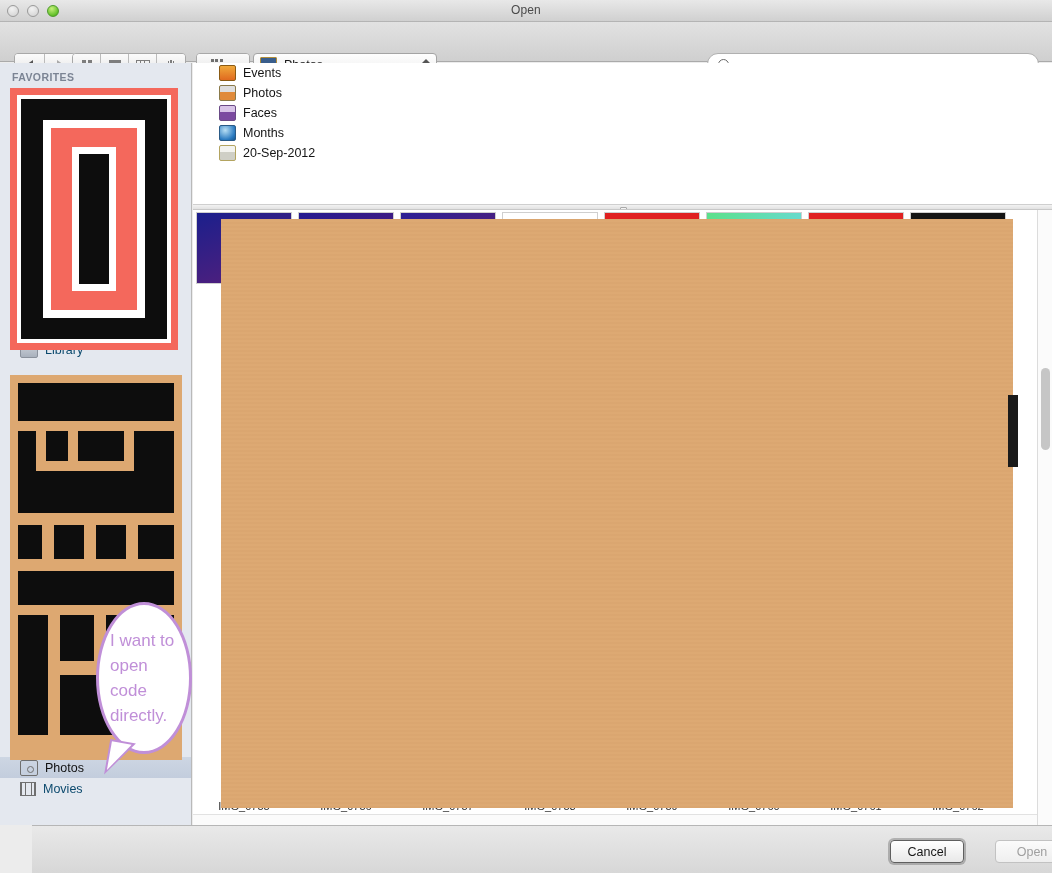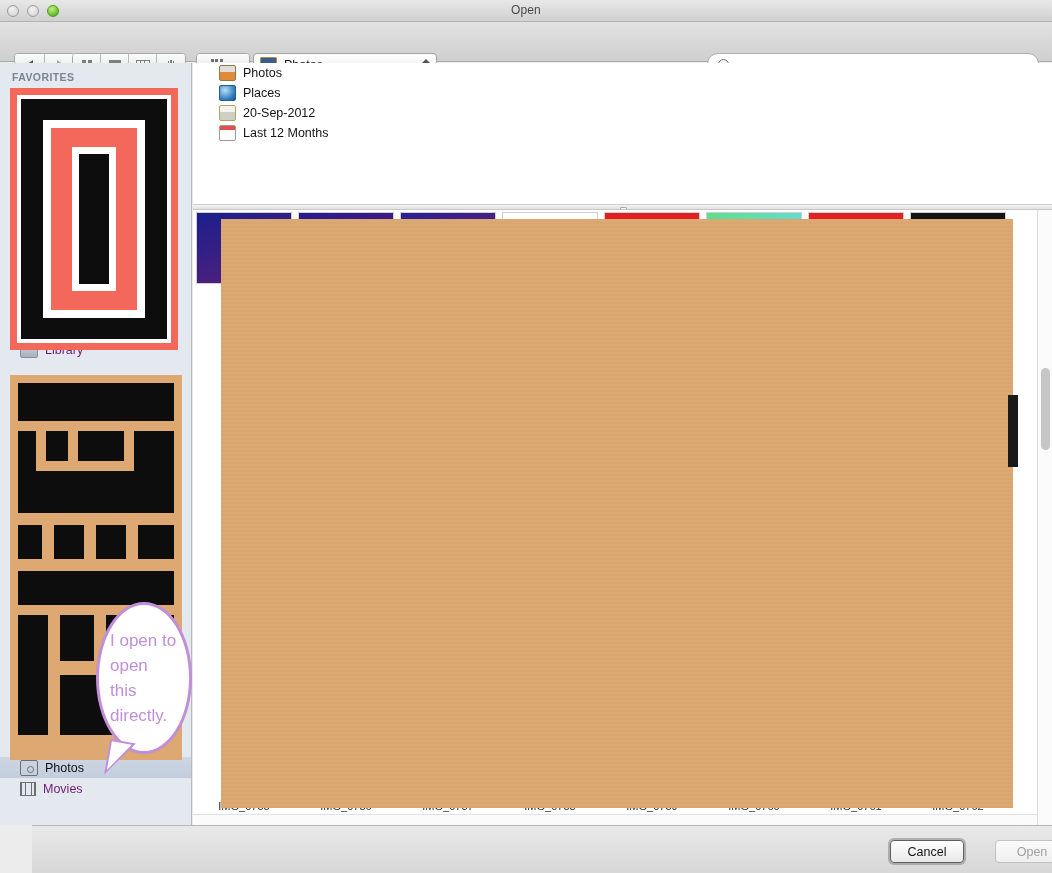--- a/index.html
+++ b/index.html
@@ -199,21 +199,21 @@
     color: #7b8494;
     letter-spacing: .4px;
     padding: 8px 0 3px 12px;
   }
   .sb-item {
     height: 21px;
     display: flex;
     align-items: center;
     padding-left: 20px;
     font-size: 12.5px;
-    color: #701a75;
+    color: #0c4a6e;
   }
   .sb-item.selected {
     background: linear-gradient(to bottom, #cdd6e3, #c3cddd);
     color: #111;
   }
   .sb-item .sico { width: 16px; height: 14px; margin-right: 7px; flex: none; }
 
   .ico-folder {
     background: linear-gradient(to bottom, #cfd4dc, #a9b1bd);
     border: 1px solid #8a919c;
@@ -650,37 +650,42 @@
     <div class="blk" style="left:8px;top:240px;width:30px;height:120px;"></div>
     <div class="blk" style="left:50px;top:240px;width:34px;height:46px;"></div>
     <div class="blk" style="left:96px;top:240px;width:28px;height:46px;"></div>
     <div class="blk" style="left:134px;top:240px;width:30px;height:120px;"></div>
     <div class="blk" style="left:50px;top:300px;width:74px;height:60px;"></div>
   </div>
 
   <div class="filepane">
     <div class="fp-row">
       <span class="indent"></span>
+      <span class="fico fico-events"></span>
+      <span>Events</span>
+    </div>
+    <div class="fp-row">
+      <span class="indent"></span>
       <span class="fico fico-photos"></span>
       <span>Photos</span>
+    </div>
+    <div class="fp-row">
+      <span class="indent"></span>
+      <span class="fico fico-faces"></span>
+      <span>Faces</span>
     </div>
     <div class="fp-row">
       <span class="indent"></span>
       <span class="fico fico-places"></span>
-      <span>Places</span>
+      <span>Months</span>
     </div>
     <div class="fp-row">
       <span class="indent"></span>
       <span class="fico fico-date"></span>
       <span>20-Sep-2012</span>
-    </div>
-    <div class="fp-row">
-      <span class="indent"></span>
-      <span class="fico fico-cal"></span>
-      <span>Last 12 Months</span>
     </div>
   </div>
 
   <div class="splitter-grip"></div>
 
   <div class="photopane">
     <div class="thumb-row">
       <div class="thumb-cell">
         <div class="thumb-img" style="background:linear-gradient(160deg,#1b1f8c,#5a1f7a)"></div>
       </div>
@@ -721,21 +726,21 @@
     <div class="pp-scroll-h"></div>
     <div class="pp-scroll-v">
       <div class="thumb"></div>
     </div>
   </div>
 
   <div class="tan-overlay"></div>
   <div class="black-bar-r"></div>
 
   <div class="bubble" id="bubble2">
-    <span class="btxt">I open to open this directly.</span>
+    <span class="btxt">I want to open code directly.</span>
     <span class="tail"></span>
   </div>
 
   <div class="footer">
     <button class="push-btn" id="cancel-btn">Cancel</button>
     <button class="push-btn" id="open-btn" disabled="">Open</button>
   </div>
 
 </div>
 

